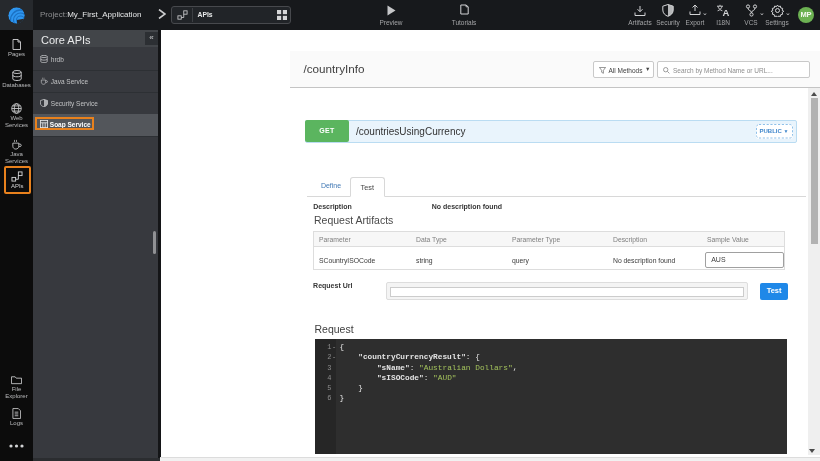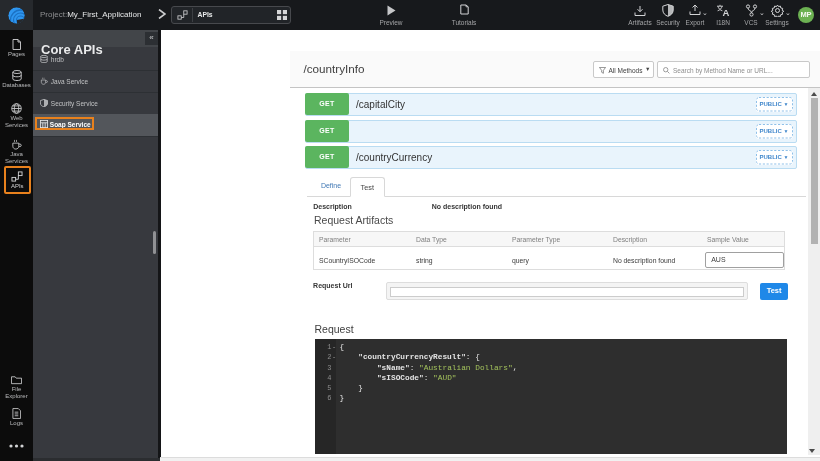--- a/index.html
+++ b/index.html
@@ -181,21 +181,21 @@
     </div>
     <svg width="15" height="4" viewBox="0 0 15 4" style="position:absolute;left:9px;top:414px;">
         <circle cx="2" cy="2" r="1.6" fill="#d2d3d5"></circle>
         <circle cx="7.5" cy="2" r="1.6" fill="#d2d3d5"></circle>
         <circle cx="13" cy="2" r="1.6" fill="#d2d3d5"></circle>
       </svg>
   </div>
 
   <div id="panel2">
     <div id="p2head">
-      <div class="abs" style="left:8px;top:12px;font-size:13px;font-weight:bold;color:#eaebec;">Core APIs</div>
+      <div class="abs" style="left:8px;top:4px;font-size:11px;font-weight:normal;color:#eaebec;">Core APIs</div>
       <div class="abs" style="left:112px;top:2px;width:13px;height:13px;background:#2c2f33;color:#cfd0d2;font-size:8px;text-align:center;line-height:12px;">«</div>
     </div>
     <div id="p2items">
       <div class="p2item" style="top:18.5px;">
         <svg width="8" height="8" viewBox="0 0 10 10">
             <ellipse cx="5" cy="1.8" rx="4" ry="1.4" fill="none" stroke="#c2c3c5"></ellipse>
             <path d="M1 1.8 v6.4 c0 .8 1.8 1.4 4 1.4 s4-.6 4-1.4 V1.8 M1 5 c0 .8 1.8 1.4 4 1.4 s4-.6 4-1.4" fill="none" stroke="#c2c3c5"></path>
           </svg>
         <span style="margin-left:1px;">hrdb</span>
       </div>
@@ -240,36 +240,23 @@
       <span style="position:absolute;left:51px;top:4px;font-size:5.5px;color:#444;">▼</span>
     </div>
     <div class="abs" style="left:367px;top:10px;width:153px;height:17px;border:1px solid #c9c9c9;border-radius:2px;background:#fff;">
       <svg width="7" height="7" viewBox="0 0 8 8" style="position:absolute;left:5px;top:4.5px;">
           <circle cx="3.1" cy="3.1" r="2.5" fill="none" stroke="#8f8f8f"></circle>
           <path d="M5 5 L7.3 7.3" stroke="#8f8f8f"></path>
         </svg>
       <span style="position:absolute;left:15px;top:5px;font-size:6.5px;color:#8d8d8d;">Search by Method Name or URL...</span>
     </div>
 
-    <div class="mrow" style="top:41.5px;">
-        <div class="getbtn">GET</div>
-        <div class="mpath">/capitalCity</div>
-        <div class="pubbtn"><svg class="dash" width="37" height="15">
-            <rect x="0.5" y="0.5" width="36" height="13.5" rx="2.5" fill="none" stroke="#8fc0e9" stroke-width="1" stroke-dasharray="2.2,1.6"></rect>
-          </svg>PUBLIC <span style="font-size:5px;">▼</span></div>
-      </div>
     <div class="mrow" style="top:68.5px;">
         <div class="getbtn">GET</div>
-        <div class="pubbtn"><svg class="dash" width="37" height="15">
-            <rect x="0.5" y="0.5" width="36" height="13.5" rx="2.5" fill="none" stroke="#8fc0e9" stroke-width="1" stroke-dasharray="2.2,1.6"></rect>
-          </svg>PUBLIC <span style="font-size:5px;">▼</span></div>
-      </div>
-    <div class="mrow" style="top:94.8px;">
-        <div class="getbtn">GET</div>
-        <div class="mpath">/countryCurrency</div>
+        <div class="mpath">/countriesUsingCurrency</div>
         <div class="pubbtn"><svg class="dash" width="37" height="15">
             <rect x="0.5" y="0.5" width="36" height="13.5" rx="2.5" fill="none" stroke="#8fc0e9" stroke-width="1" stroke-dasharray="2.2,1.6"></rect>
           </svg>PUBLIC <span style="font-size:5px;">▼</span></div>
       </div>
 
     <div class="abs" style="left:17px;top:144.7px;width:499px;height:1px;background:#d8d8d8;"></div>
     <div class="abs" style="left:30.9px;top:131px;font-size:7px;color:#4179b5;">Define</div>
     <div class="abs" style="left:60px;top:125.8px;width:34.5px;height:19.9px;background:#fff;border:1px solid #d8d8d8;border-bottom:1px solid #fff;border-radius:3px 3px 0 0;font-size:7.3px;color:#444;text-align:center;line-height:19px;">Test</div>
     <div class="abs" style="left:23.2px;top:151.5px;font-size:7px;font-weight:bold;color:#363636;">Description</div>
     <div class="abs" style="left:141.7px;top:151.5px;font-size:7px;font-weight:bold;color:#363636;">No description found</div>

